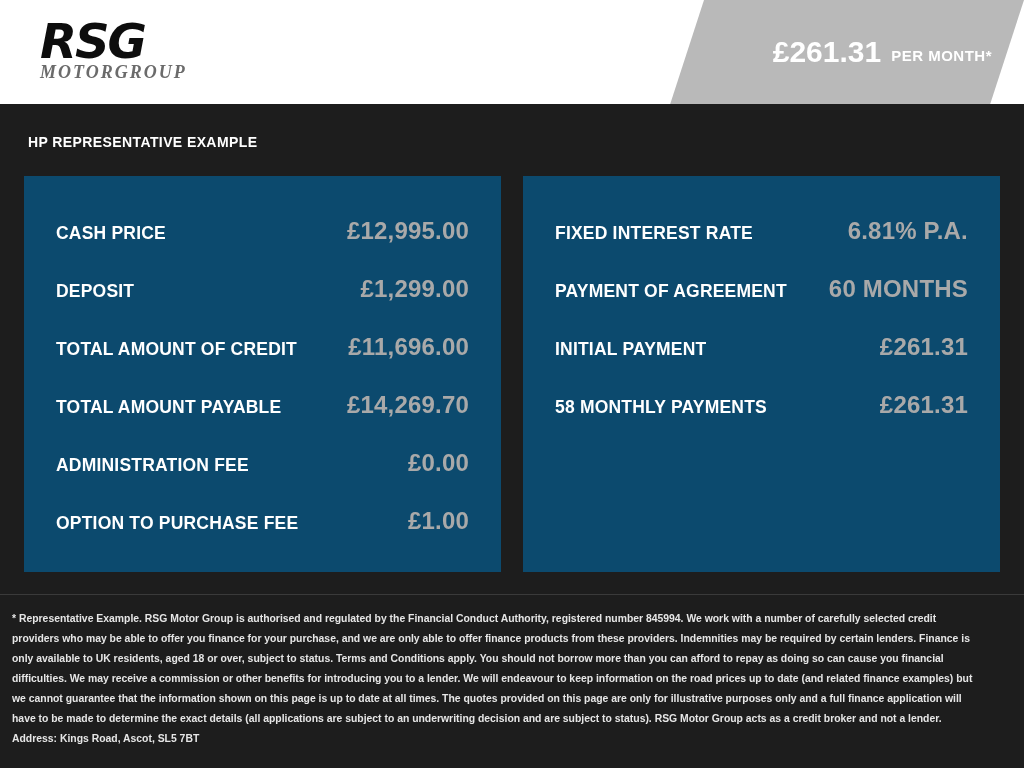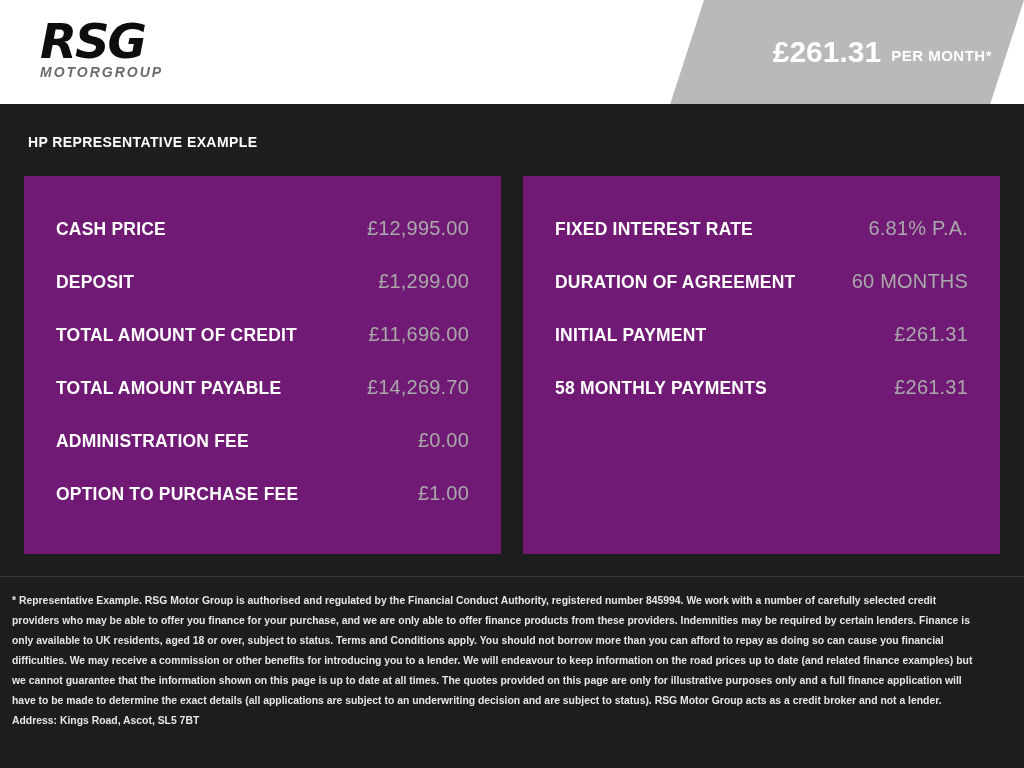--- a/index.html
+++ b/index.html
@@ -73,28 +73,28 @@
   .logo-main {
     font-size: 48px;
     font-weight: bold;
     font-style: italic;
     letter-spacing: -2px;
     color: #0d0d0d;
     line-height: 42px;
     font-family: "DejaVu Sans", sans-serif;
   }
   .logo-sub {
-    font-size: 14px;
+    font-size: 18px;
     font-weight: bold;
     font-style: italic;
     letter-spacing: 2px;
     color: #6b6b6b;
     line-height: 16px;
     margin-top: 2px;
-    font-family: Liberation Sans, sans-serif;
+    font-family: Liberation Serif, serif;
   }
 
   
   .content {
     padding: 30px 24px 0 24px;
   }
   .section-title {
     font-size: 14px;
     font-weight: bold;
     color: #ffffff;
@@ -102,40 +102,40 @@
     margin-left: 4px;
     margin-bottom: 26px;
   }
 
   .panels {
     display: flex;
     gap: 22px;
   }
   .panel {
     flex: 1;
-    background: #701a75;
+    background: #0c4a6e;
     padding: 26px 30px 22px 30px;
     min-height: 378px;
   }
   .row {
     display: flex;
     align-items: baseline;
     justify-content: space-between;
     padding: 15px 2px 15px 2px;
   }
   .row-label {
     font-size: 17.5px;
     font-weight: bold;
     color: #ffffff;
     letter-spacing: 0.2px;
     white-space: nowrap;
   }
   .row-value {
-    font-size: 20px;
-    font-weight: normal;
+    font-size: 24px;
+    font-weight: bold;
     color: #a9a9a9;
     letter-spacing: 0.2px;
     white-space: nowrap;
     text-align: right;
   }
 
   
   .divider {
     margin: 22px 0 0 0;
     height: 1px;
@@ -199,21 +199,21 @@
           <span class="row-value">£1.00</span>
         </div>
       </div>
 
       <div class="panel">
         <div class="row">
           <span class="row-label">FIXED INTEREST RATE</span>
           <span class="row-value">6.81% P.A.</span>
         </div>
         <div class="row">
-          <span class="row-label">DURATION OF AGREEMENT</span>
+          <span class="row-label">PAYMENT OF AGREEMENT</span>
           <span class="row-value">60 MONTHS</span>
         </div>
         <div class="row">
           <span class="row-label">INITIAL PAYMENT</span>
           <span class="row-value">£261.31</span>
         </div>
         <div class="row">
           <span class="row-label">58 MONTHLY PAYMENTS</span>
           <span class="row-value">£261.31</span>
         </div>

